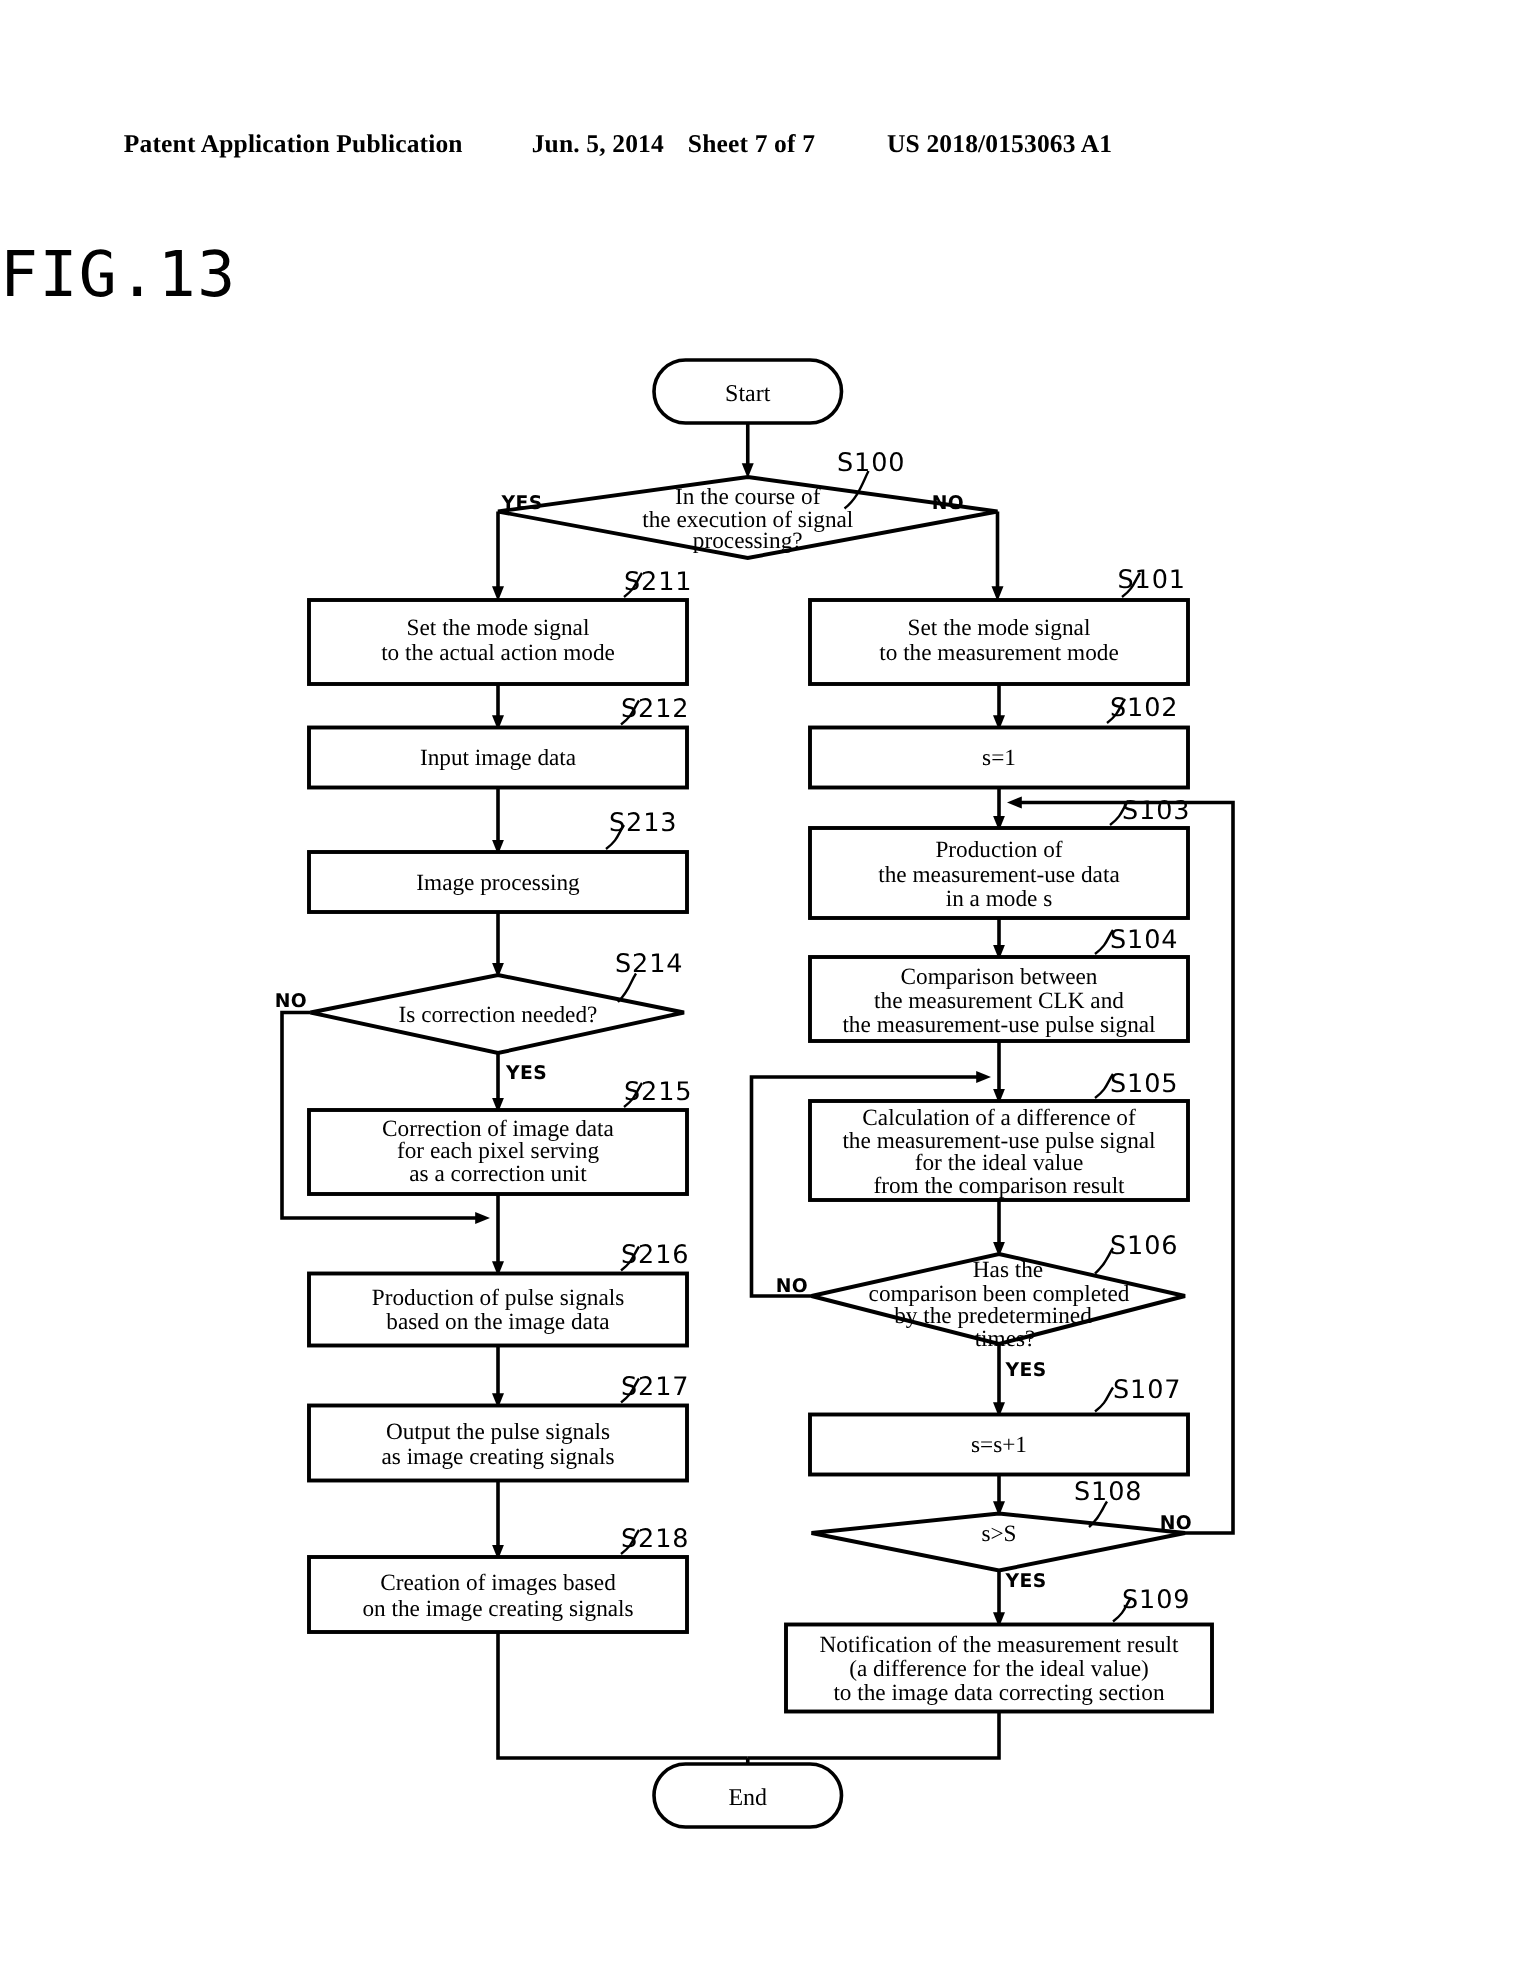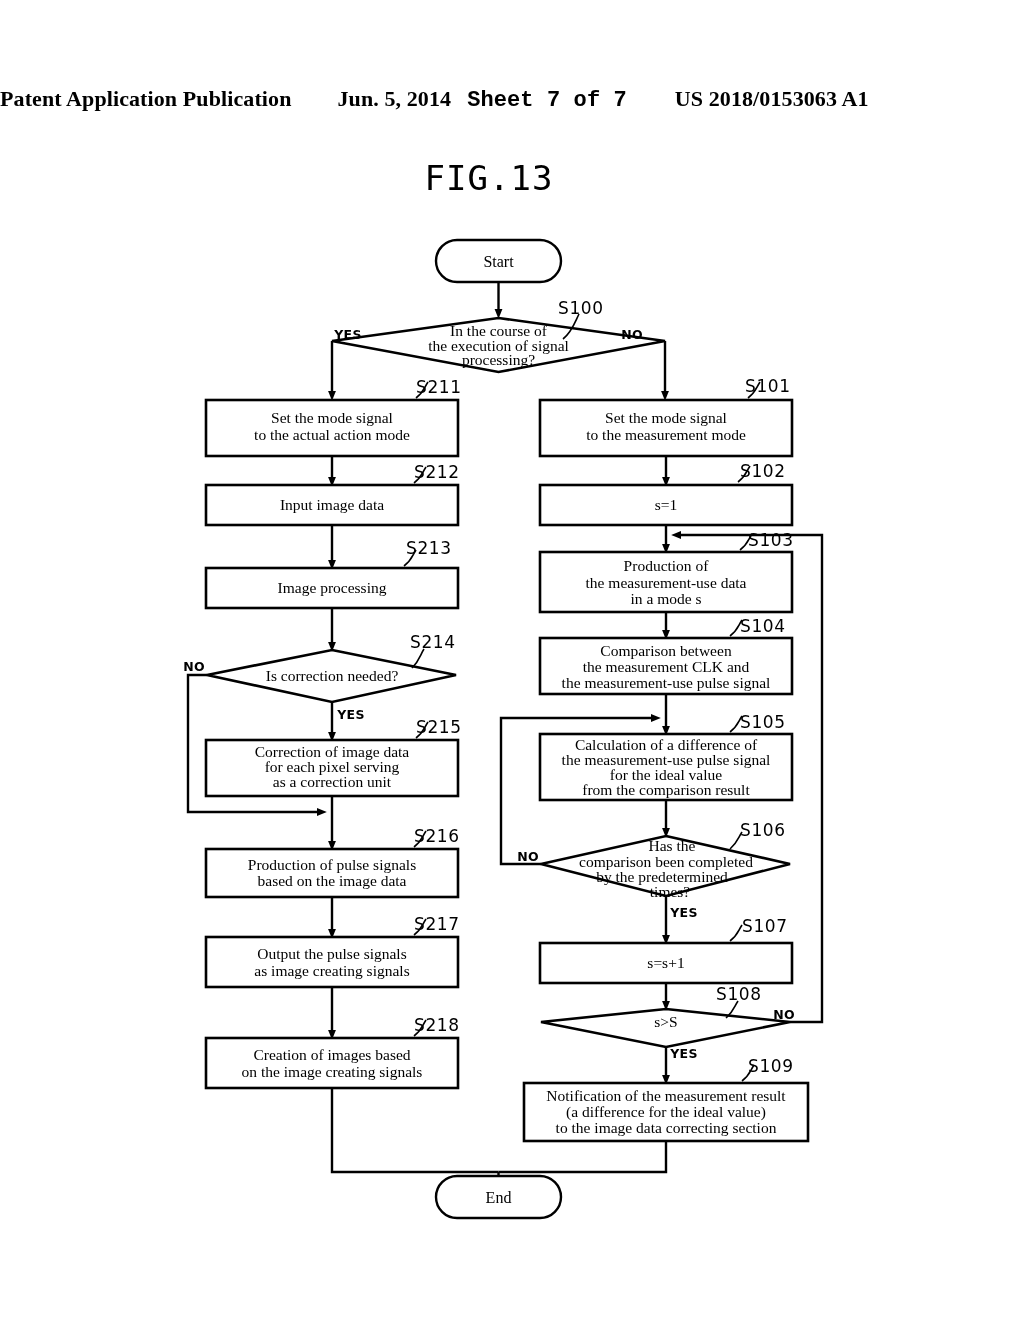--- a/index.html
+++ b/index.html
@@ -21,42 +21,42 @@
     height: 1320px;
     background: #ffffff;
   }
   
   .pat-header {
     position: absolute;
     top: 86px;
     left: 0;
     width: 824px;
     display: flex;
-    justify-content: space-between;
+    justify-content: center;
     align-items: baseline;
     font-family: "Liberation Serif", serif;
     font-weight: bold;
-    font-size: 22px;
+    font-size: 17px;
     letter-spacing: 0.1px;
     white-space: nowrap;
   }
   .pat-header .h-pub      { margin-right: 46px; }
   .pat-header .h-date     { margin-right: 16px; }
-  .pat-header .h-sheet    { margin-right: 48px; font-family: Liberation Mono, monospace; }
+  .pat-header .h-sheet    { margin-right: 48px; }
   .pat-header .h-number   { }
 
   
   .fig-title {
     position: absolute;
     top: 158px;
     left: 0;
     width: 978px;
-    text-align: center;
+    text-align: left;
     font-family: "DejaVu Sans Mono", monospace;
-    font-size: 34px;
+    font-size: 42px;
     letter-spacing: 1px;
   }
 
   
   #flow {
     position: absolute;
     top: 0;
     left: 0;
   }
   .box-txt {

